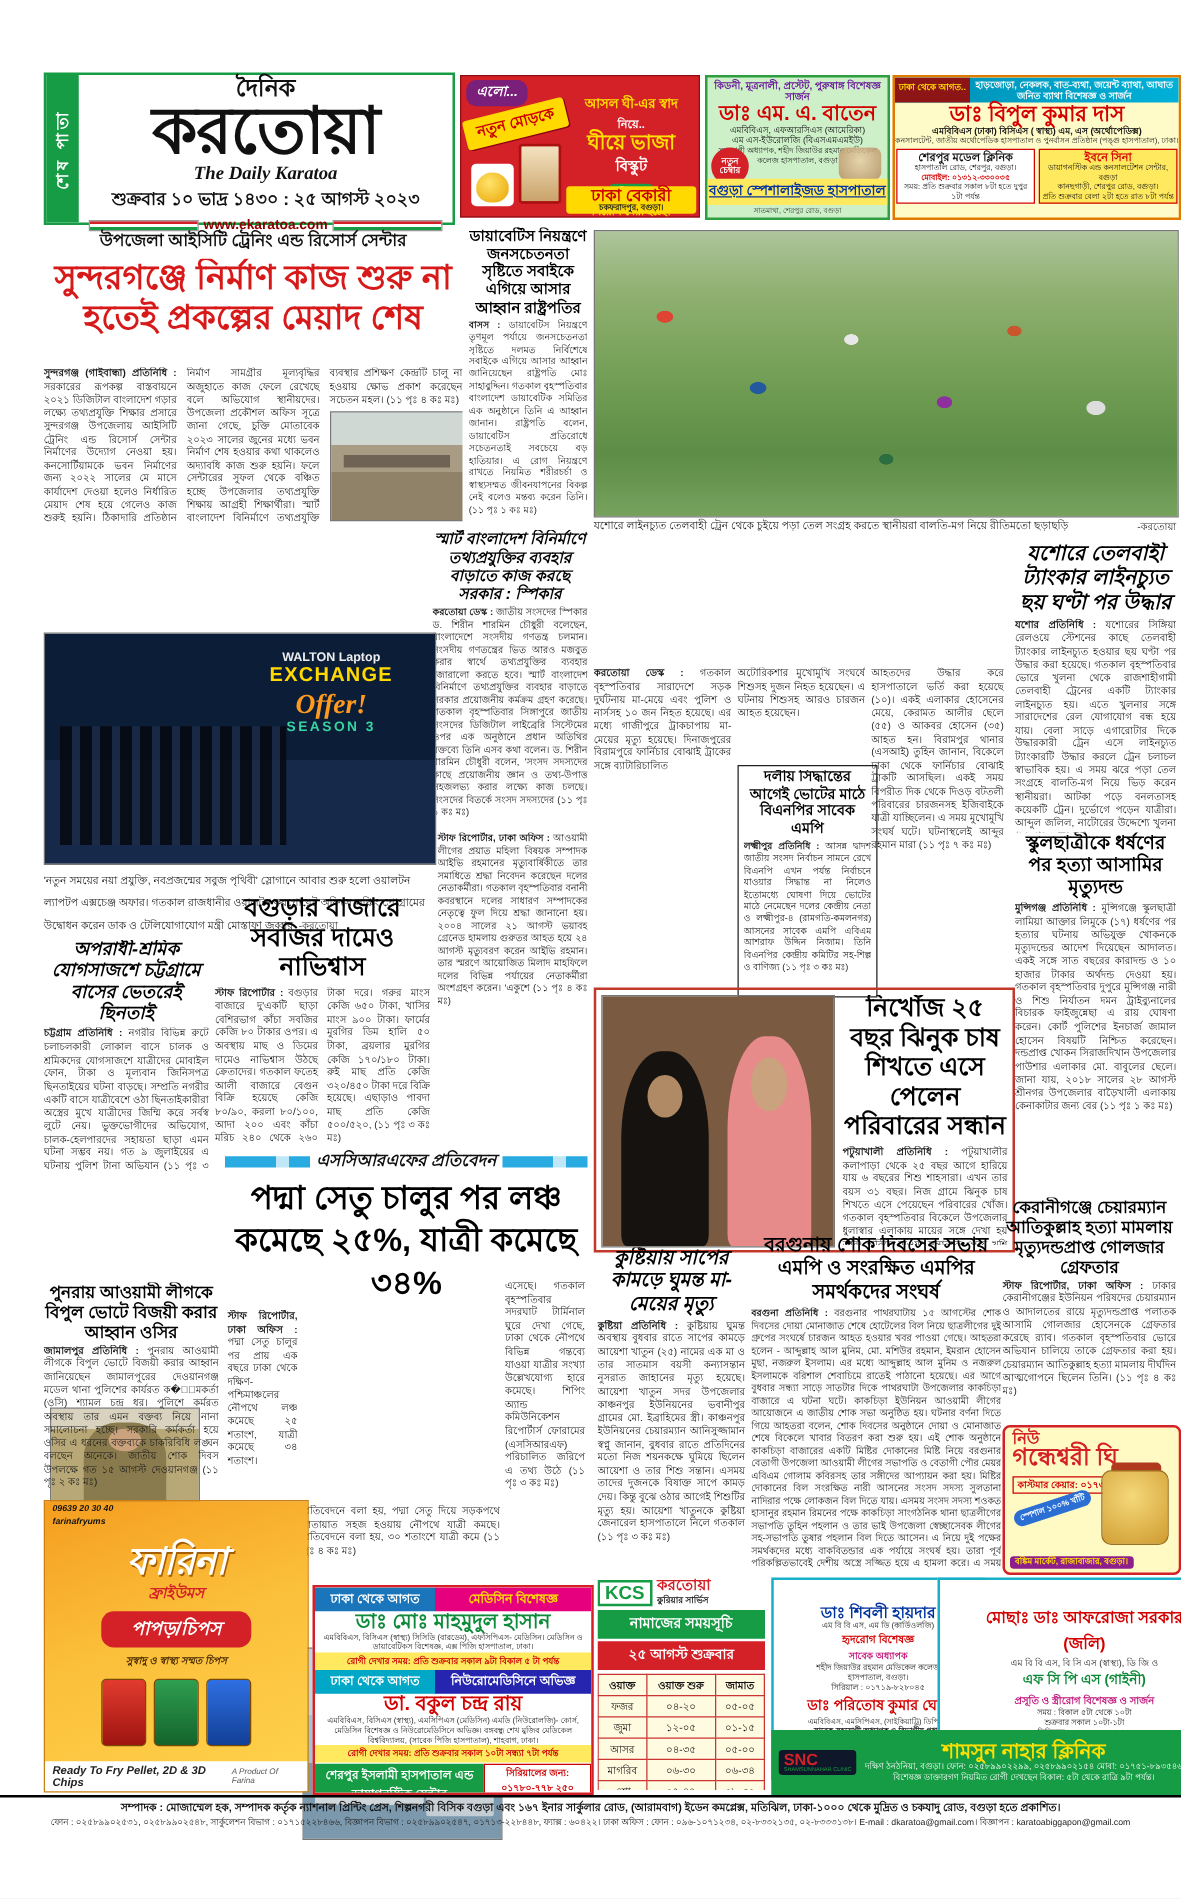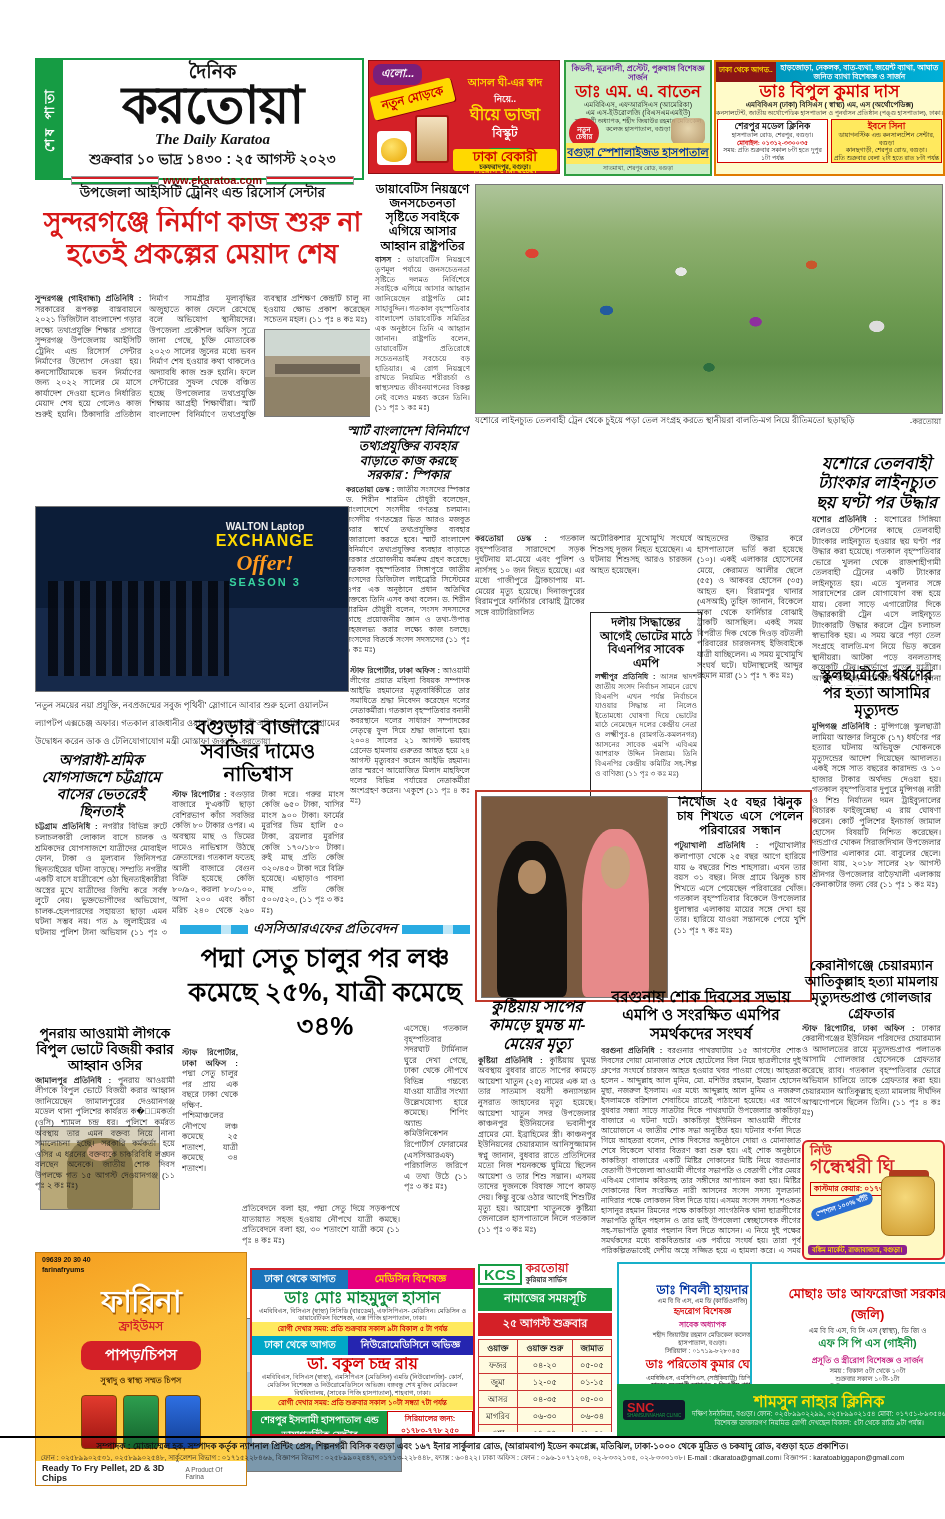--- a/index.html
+++ b/index.html
@@ -283,21 +283,21 @@
   <div class="abs bd" style="left:590px;top:534px;width:102px;height:74px;">অটোরিকশার মুখোমুখি সংঘর্ষে শিশুসহ দুজন নিহত হয়েছেন। এ ঘটনায় শিশুসহ আরও চারজন আহত হয়েছেন।</div>
   <div class="abs bnpbox" style="left:590px;top:612px;width:102px;height:178px;">
     <div class="hl" style="font-size:11.5px;">দলীয় সিদ্ধান্তের আগেই ভোটের মাঠে বিএনপির সাবেক এমপি</div>
     <div class="bd" style="font-size:7.3px;margin-top:2px;">
       <span class="by">লক্ষ্মীপুর প্রতিনিধি :</span>
       <span>আসন্ন দ্বাদশ জাতীয় সংসদ নির্বাচন সামনে রেখে বিএনপি এখন পর্যন্ত নির্বাচনে যাওয়ার সিদ্ধান্ত না নিলেও ইতোমধ্যে ঘোষণা দিয়ে ভোটের মাঠে নেমেছেন দলের কেন্দ্রীয় নেতা ও লক্ষ্মীপুর-৪ (রামগতি-কমলনগর) আসনের সাবেক এমপি এবিএম আশরাফ উদ্দিন নিজাম। তিনি বিএনপির কেন্দ্রীয় কমিটির সহ-শিল্প ও বাণিজ্য (১১ পৃঃ ৩ কঃ মঃ)</span>
     </div>
   </div>
   <div class="abs bd" style="left:697px;top:534px;width:106px;height:256px;">আহতদের উদ্ধার করে হাসপাতালে ভর্তি করা হয়েছে (১০)। একই এলাকার হোসেনের মেয়ে, কেরামত আলীর ছেলে (৫৫) ও আকবর হোসেন (৩৫) আহত হন। বিরামপুর থানার (এসআই) তুহিন জানান, বিকেলে ঢাকা থেকে ফার্নিচার বোঝাই ট্রাকটি আসছিল। একই সময় বিপরীত দিক থেকে দিওড় বটতলী পরিবারের চারজনসহ ইজিবাইকে যাত্রী যাচ্ছিলেন। এ সময় মুখোমুখি সংঘর্ষ ঘটে। ঘটনাস্থলেই আব্দুর রহমান মারা (১১ পৃঃ ৭ কঃ মঃ)</div>
 
-  <div class="abs" style="left:812px;top:454px;width:129px;height:232px;overflow:hidden;">
+  <div class="abs" style="left:812px;top:434px;width:129px;height:232px;overflow:hidden;">
     <div class="hl" style="font-size:16.5px;font-style:italic;">যশোরে তেলবাহী ট্যাংকার লাইনচ্যুত ছয় ঘণ্টা পর উদ্ধার</div>
     <div class="bd" style="margin-top:3px;">
       <span class="by">যশোর প্রতিনিধি :</span>
       <span>যশোরের সিঙ্গিয়া রেলওয়ে স্টেশনের কাছে তেলবাহী ট্যাংকার লাইনচ্যুত হওয়ার ছয় ঘণ্টা পর উদ্ধার করা হয়েছে। গতকাল বৃহস্পতিবার ভোরে খুলনা থেকে রাজশাহীগামী তেলবাহী ট্রেনের একটি ট্যাংকার লাইনচ্যুত হয়। এতে খুলনার সঙ্গে সারাদেশের রেল যোগাযোগ বন্ধ হয়ে যায়। বেলা সাড়ে এগারোটার দিকে উদ্ধারকারী ট্রেন এসে লাইনচ্যুত ট্যাংকারটি উদ্ধার করলে ট্রেন চলাচল স্বাভাবিক হয়। এ সময় ঝরে পড়া তেল সংগ্রহে বালতি-মগ নিয়ে ভিড় করেন স্থানীয়রা। আটকা পড়ে বনলতাসহ কয়েকটি ট্রেন। দুর্ভোগে পড়েন যাত্রীরা। আব্দুল জলিল, নাটোরের উদ্দেশ্যে খুলনা (১১ পৃঃ ৭ কঃ মঃ)</span>
     </div>
   </div>
 
   <div class="abs" style="left:812px;top:666px;width:129px;height:288px;overflow:hidden;">
     <div class="hl" style="font-size:15px;">স্কুলছাত্রীকে ধর্ষণের পর হত্যা আসামির মৃত্যুদন্ড</div>
     <div class="bd" style="margin-top:3px;">
@@ -388,21 +388,21 @@
   <div class="abs missbox" style="left:475px;top:790px;width:325px;height:200px;">
     <div class="ph ph-women" style="width:185px;height:100%;flex:none;">
       <div class="f1">
           <i></i>
         </div>
         <div class="f2">
           <i></i>
         </div>
     </div>
     <div style="flex:1;overflow:hidden;">
-      <div class="hl" style="font-size:12px;font-family:Liberation Mono, monospace;">নিখোঁজ ২৫ বছর ঝিনুক চাষ শিখতে এসে পেলেন পরিবারের সন্ধান</div>
+      <div class="hl" style="font-size:20px;">নিখোঁজ ২৫ বছর ঝিনুক চাষ শিখতে এসে পেলেন পরিবারের সন্ধান</div>
       <div class="bd" style="margin-top:3px;">
         <span class="by">পটুয়াখালী প্রতিনিধি :</span>
         <span>পটুয়াখালীর কলাপাড়া থেকে ২৫ বছর আগে হারিয়ে যায় ৬ বছরের শিশু শাহসারা। এখন তার বয়স ৩১ বছর। নিজ গ্রামে ঝিনুক চাষ শিখতে এসে পেয়েছেন পরিবারের খোঁজ। গতকাল বৃহস্পতিবার বিকেলে উপজেলার ধুলাস্বার এলাকায় মায়ের সঙ্গে দেখা হয় তার। হারিয়ে যাওয়া সন্তানকে পেয়ে খুশি (১১ পৃঃ ৭ কঃ মঃ)</span>
       </div>
     </div>
   </div>
 
   <div class="abs" style="left:478px;top:998px;width:118px;height:258px;overflow:hidden;">
     <div class="hl" style="font-size:15.5px;font-style:italic;">কুষ্টিয়ায় সাপের কামড়ে ঘুমন্ত মা-মেয়ের মৃত্যু</div>
     <div class="bd" style="margin-top:3px;">
@@ -538,21 +538,21 @@
     <div class="n2">ডা. বকুল চন্দ্র রায়</div>
     <div class="cred">এমবিবিএস, বিসিএস (স্বাস্থ্য), এমসিপিএস (মেডিসিন) এমডি (নিউরোলজি)- কোর্স, মেডিসিন বিশেষজ্ঞ ও নিউরোমেডিসিনে অভিজ্ঞ। বঙ্গবন্ধু শেখ মুজিব মেডিকেল বিশ্ববিদ্যালয়, (সাবেক পিজি হাসপাতাল), শাহবাগ, ঢাকা।</div>
     <div class="hours">রোগী দেখার সময়: প্রতি শুক্রবার সকাল ১০টা সন্ধ্যা ৭টা পর্যন্ত</div>
     <div class="hosp">
       <div class="hospn">শেরপুর ইসলামী হাসপাতাল এন্ড ডায়াগনস্টিক সেন্টার</div>
       <div class="ser">সিরিয়ালের জন্য: ০১৭৮০-৭৭৮ ২৫০ ০১৭৭৬-৯১২ ৫২৯</div>
     </div>
 
   </div>
 
-  <div class="abs farina" style="left:35px;top:1252px;width:210px;height:232px;">
+  <div class="abs farina" style="left:35px;top:1200px;width:210px;height:232px;font-style:italic;">
     <div class="ct">09639 20 30 40</div>
     <div class="ct">farinafryums</div>
     <div class="brand">ফারিনা</div>
     <div class="sub">ফ্রাইউমস</div>
     <div class="prod">পাপড়/চিপস</div>
     <div class="tag">সুস্বাদু ও স্বাস্থ্য সম্মত চিপস</div>
     <div class="packs">
       <div class="pk pk1"></div>
       <div class="pk pk2"></div>
       <div class="pk pk3"></div>

